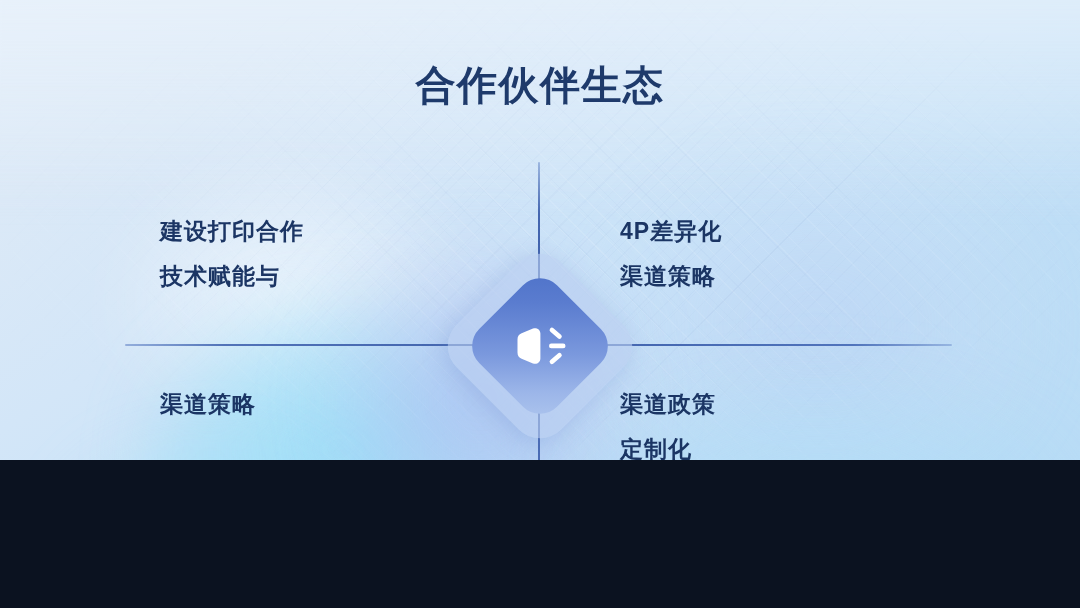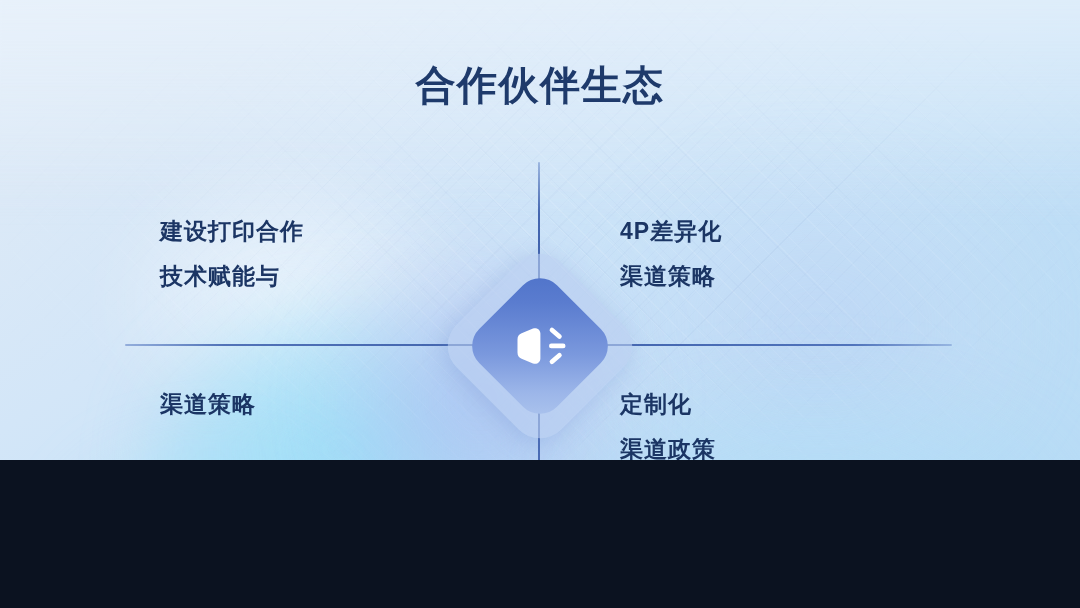--- a/index.html
+++ b/index.html
@@ -264,22 +264,22 @@
   <div class="quad" id="quad-tr">
     <span class="line">4P差异化</span>
     <span class="line">渠道策略</span>
   </div>
 
   <div class="quad" id="quad-bl">
     <span class="line">渠道策略</span>
   </div>
 
   <div class="quad" id="quad-br">
+    <span class="line">渠道政策</span>
     <span class="line">定制化</span>
-    <span class="line">渠道政策</span>
   </div>
 
   <div id="center-badge">
     <div class="badge-halo"></div>
     <div class="badge-core"></div>
     <div class="badge-icon">
       <svg width="74" height="74" viewBox="0 0 74 74" aria-hidden="true">
 
         <path d="M14.5 30.5
                  C14.5 27.2 16.0 25.2 18.6 24.2

